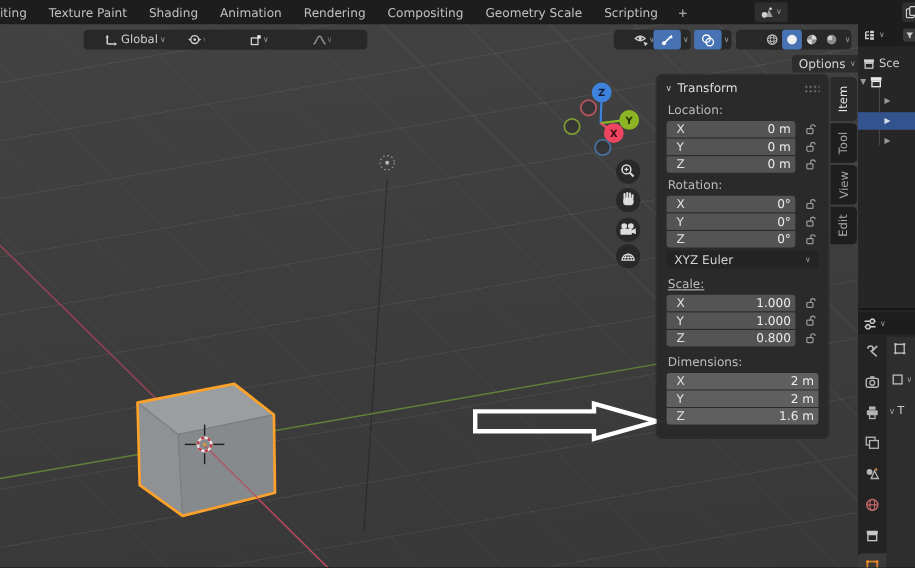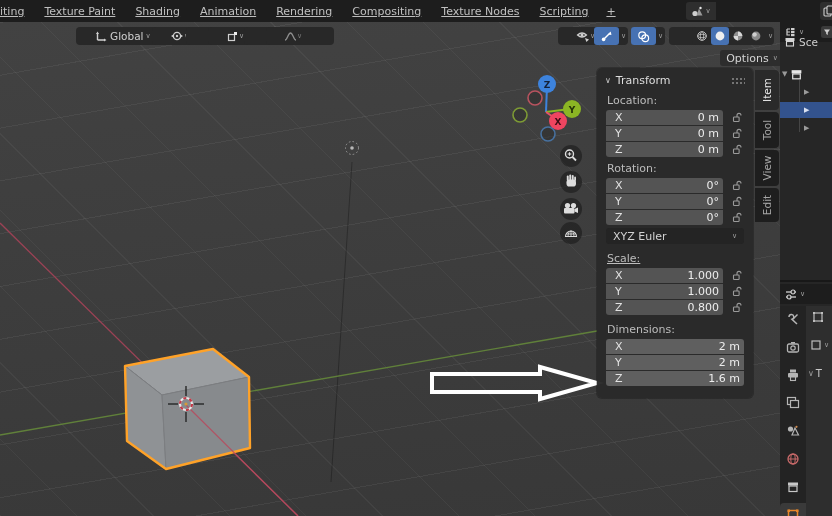--- a/index.html
+++ b/index.html
@@ -4,21 +4,21 @@
 <style>
   html,body{margin:0;padding:0;}
   body{
     width:832px;height:516px;overflow:hidden;position:relative;
     background:#1d1d1d;
     font-family:"DejaVu Sans","Liberation Sans",sans-serif;
     font-size:11px;color:#bdbdbd;
     -webkit-font-smoothing:antialiased;
   }
   
-  .topbar{position:absolute;left:0;top:0;width:832px;height:22px;background:#1d1d1d;border-bottom:1px solid #101010;display:flex;align-items:center;text-decoration:underline;}
+  .topbar{position:absolute;left:0;top:0;width:832px;height:22px;background:#1d1d1d;border-bottom:1px solid #101010;display:flex;align-items:center;}
   .tb-tabs{display:flex;align-items:center;margin-left:-10px;}
   .tb-tab{padding:0 10px;line-height:21px;color:#c0c0c0;white-space:nowrap;cursor:default;}
   .tb-add{padding:0 8px;color:#c0c0c0;}
   .scene-group{position:absolute;left:686px;top:2px;height:18px;display:flex;align-items:center;}
   .scene-icon-btn{width:30px;height:18px;background:#2e2e2e;border-radius:3px 0 0 3px;display:flex;align-items:center;justify-content:center;gap:1px;}
   .scene-name{width:100px;height:18px;background:#232323;display:flex;align-items:center;padding-left:8px;color:#d2d2d2;}
   .scene-new{position:absolute;left:820px;top:2px;width:18px;height:18px;background:#2e2e2e;border-radius:3px;display:flex;align-items:center;justify-content:center;}
   .chev{font-size:7px;color:#9d9d9d;line-height:1;}
   
   .viewport{
@@ -76,21 +76,21 @@
 <body>
 
 <div class="topbar">
   <div class="tb-tabs">
     <span class="tb-tab">iting</span>
     <span class="tb-tab">Texture Paint</span>
     <span class="tb-tab">Shading</span>
     <span class="tb-tab">Animation</span>
     <span class="tb-tab">Rendering</span>
     <span class="tb-tab">Compositing</span>
-    <span class="tb-tab">Texture Nodes</span>
+    <span class="tb-tab">Geometry Scale</span>
     <span class="tb-tab">Scripting</span>
     <span class="tb-add">+</span>
   </div>
   <div class="scene-group">
     <div class="scene-icon-btn">
       <svg width="13" height="13" viewBox="0 0 13 13">
         <circle cx="4" cy="8.5" r="2.6" fill="#cfcfcf"></circle>
         <path d="M8 3.5 L11.5 10.5 H5.5 Z" fill="#9a9a9a"></path>
         <circle cx="9.5" cy="3" r="1.2" fill="#e6e6e6"></circle>
       </svg>
@@ -483,21 +483,21 @@
       </svg>
       <span class="chev">∨</span>
     </div>
     <div style="position:absolute;left:40px;top:3px;">
       <svg width="14" height="14" viewBox="0 0 14 14">
         <rect x="1" y="1" width="12" height="12" rx="2.5" fill="#3a3a3a"></rect>
         <path d="M4 4.5 H10 L7.8 7.5 V10 L6.2 9 V7.5 Z" fill="#cfcfcf"></path>
       </svg>
     </div>
   </div>
-  <div class="ol-row" style="top:12px;">
+  <div class="ol-row" style="top:28px;">
     <svg style="margin-left:4px;" width="12" height="12" viewBox="0 0 12 12">
       <rect x="1.5" y="2" width="9" height="3" fill="#d5d5d5"></rect>
       <rect x="2.5" y="5.5" width="7" height="4.5" fill="none" stroke="#d5d5d5" stroke-width="1.1"></rect>
     </svg>
     <span>Sce</span>
   </div>
   <div class="ol-row" style="top:44px;">
     <span class="tri" style="margin-left:2px;">▼</span>
     <svg width="13" height="13" viewBox="0 0 12 12">
       <rect x="1.5" y="2" width="9" height="3" fill="#e8e8e8"></rect>

